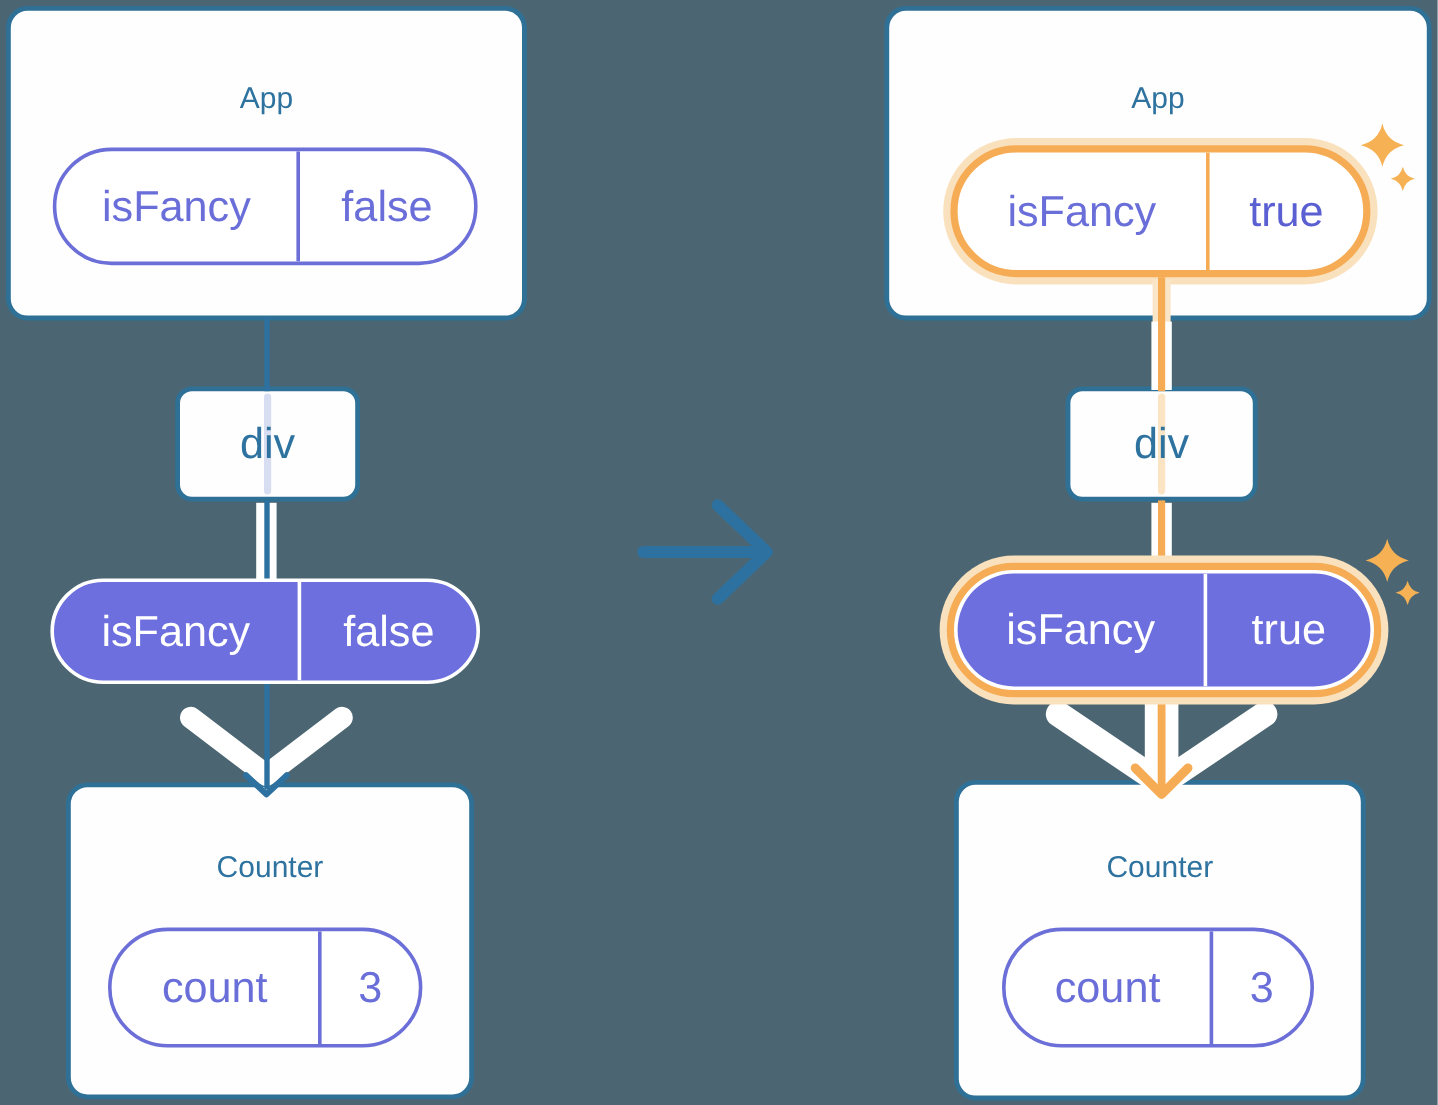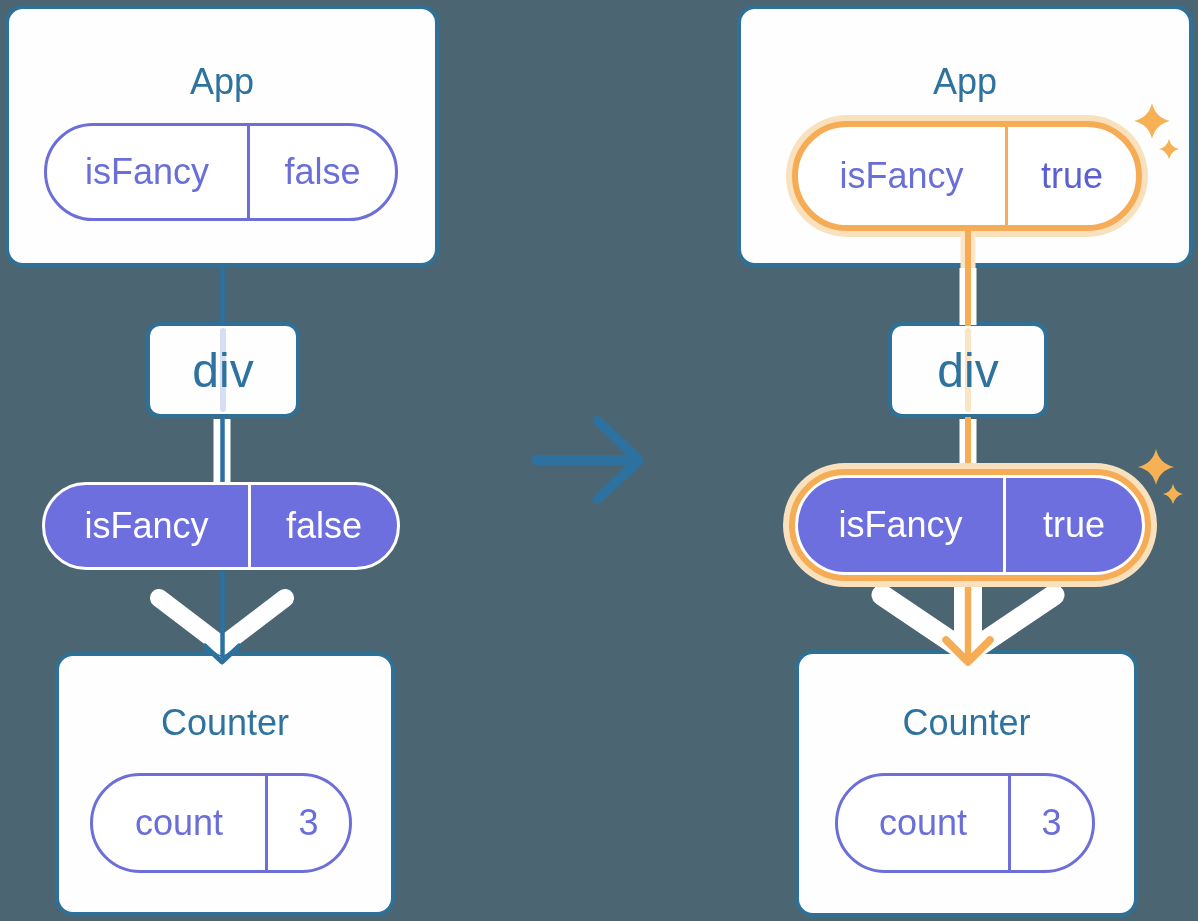--- a/index.html
+++ b/index.html
@@ -1,27 +1,27 @@
 <!DOCTYPE html>
 <html><head>
 <meta charset="utf-8">
 <style>
   html,body{margin:0;padding:0;}
   body{font-family:"Liberation Sans", sans-serif;}
   .canvas{position:relative;width:1198px;height:921px;background:#4B6672;overflow:hidden;}
 
   
   .box{position:absolute;background:#FEFEFE;border:4px solid #2F7196;border-radius:18px;box-sizing:border-box;z-index:1;}
-  .box-title{position:absolute;left:0;right:0;text-align:center;font-size:36px;line-height:44px;font-weight:500;color:#2E739F;}
+  .box-title{position:absolute;left:0;right:0;text-align:center;font-size:25px;line-height:44px;font-weight:500;color:#2E739F;}
 
   .divbox{position:absolute;background:#FEFEFE;border:4px solid #2F7196;border-radius:14px;box-sizing:border-box;z-index:1;display:flex;align-items:center;justify-content:center;}
   .passline{position:absolute;top:2px;bottom:2px;left:50%;width:6px;transform:translateX(-50%);border-radius:3px;}
   .passline.blue{background:#D8DEF1;}
   .passline.peach{background:#FBE4C4;}
-  .divlabel{position:relative;font-size:48px;font-weight:500;color:#2E739F;z-index:1;}
+  .divlabel{position:relative;font-size:36px;font-weight:500;color:#2E739F;z-index:1;}
 
   
   .pill{position:absolute;display:flex;align-items:stretch;box-sizing:border-box;border-radius:999px;overflow:hidden;z-index:3;}
   .pill .cell{display:flex;align-items:center;justify-content:center;font-size:36px;}
   .pill .c2{flex:1;}
 
   .prop-outline{background:#fff;border:3px solid #6B6FD7;color:#6A6ED9;}
   .prop-outline .c2{border-left:3px solid #6B6FD7;}
 
   .prop-solid{background:#6C6FDD;border:3px solid #fff;color:#fff;}

